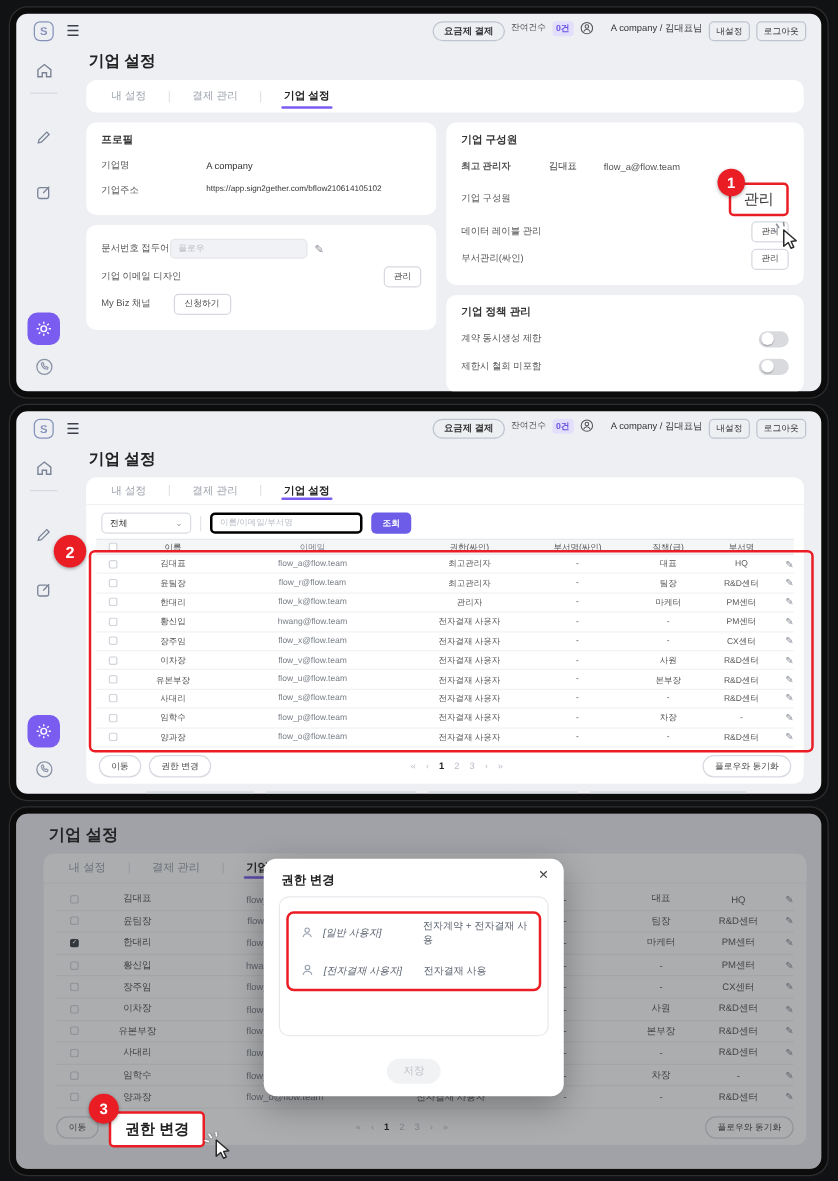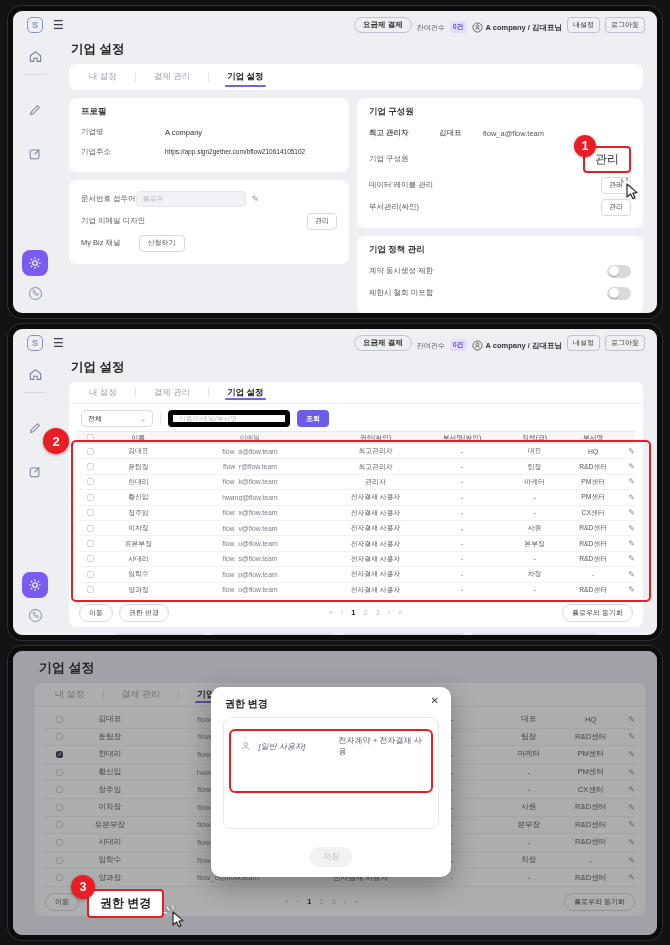--- a/index.html
+++ b/index.html
@@ -6,25 +6,25 @@
 html,body{width:670px;height:945px;}
 body{background:#111214;position:relative;overflow:hidden;}
 .panel{position:absolute;left:8px;width:654px;background:#edeff3;border:5px solid #0c0c0d;border-radius:14px;overflow:hidden;box-shadow:0 0 0 1px #2e2e30;}
 #panel1{top:6px;height:312px;}
 #panel2{top:324px;height:316px;}
 #panel3{top:646px;height:294px;background:#eceef2;}
 
 .topbar{height:24px;display:flex;align-items:center;padding:4px 12px 0 14px;gap:10px;}
 .logo{width:16px;height:16px;border:1.5px solid #8792bb;border-radius:5px;color:#8792bb;font-weight:bold;font-size:9px;display:flex;align-items:center;justify-content:center;background:#fff0;}
 .hamburger{font-size:12px;color:#3a3f4a;line-height:1;}
-.topbar-right{margin-left:auto;display:flex;align-items:flex-end;gap:5px;}
+.topbar-right{margin-left:auto;display:flex;align-items:flex-start;gap:5px;}
 .pill-btn{border:1px solid #bfc5d0;border-radius:10px;padding:2px 8px;font-size:7.5px;font-weight:bold;color:#333;background:transparent;}
 .remaining{font-size:7px;color:#555;}
 .badge{background:#e3defb;color:#6450e0;border-radius:3px;padding:1px 3px;font-size:7px;font-weight:bold;}
-.account{display:flex;align-items:center;gap:3px;font-size:7.5px;font-weight:bold;color:#333;}
+.account{display:flex;align-items:center;gap:14px;font-size:7.5px;font-weight:normal;color:#333;}
 .small-btn{border:1px solid #bfc5d0;border-radius:4px;padding:2px 5px;font-size:7px;color:#333;background:transparent;}
 
 .sidebar{position:absolute;left:0;top:24px;bottom:0;width:44px;display:flex;flex-direction:column;align-items:center;padding:14px 0 8px;}
 .side-icon{display:flex;align-items:center;justify-content:center;margin-bottom:4px;}
 .side-divider{width:22px;height:1px;background:#d7dae0;margin:6px 0 28px;}
 .side-gap{height:26px;}
 .gear-btn{width:26px;height:26px;background:#7b5cf0;border-radius:8px;display:flex;align-items:center;justify-content:center;margin-top:auto;}
 .phone-wrap{margin-top:10px;}
 
 .content{margin-left:44px;position:relative;}
@@ -63,21 +63,21 @@
 .cursor{position:absolute;z-index:10;width:24px;height:24px;}
 .cursor .sparks{stroke:#fff;filter:drop-shadow(0 0 1px rgba(0,0,0,.55));fill:none;}
 .cursor.dark .sparks{stroke:#8a8f99;filter:none;}
 
 .p2-card{background:#fff;border-radius:8px;margin:0 14px 0 12px;position:relative;padding-bottom:4px;}
 .p2-card .tabbar{border-bottom:1px solid #f0f1f4;border-radius:8px 8px 0 0;height:22px;}
 .filter-row{display:flex;align-items:center;gap:7px;margin:6px 12px 0;height:17px;}
 .select{width:72px;height:17px;border:1px solid #d9dce2;border-radius:4px;display:flex;align-items:center;padding:0 6px;font-size:7px;color:#333;background:#fff;}
 .select .chev{margin-left:auto;color:#999;font-size:7px;}
 .filter-sep{width:1px;height:12px;background:#e3e5e9;}
-.search-input{width:122px;height:17px;border:5px solid #000000;border-radius:4px;font-size:6.8px;color:#333;padding:0 6px;outline:none;background:#fff;}
+.search-input{width:122px;height:17px;border:2px solid #000000;border-radius:4px;font-size:6.8px;color:#333;padding:0 6px;outline:none;background:#fff;}
 .search-input::placeholder{color:#b9bec7;}
 .btn-search{background:#6c5ce7;color:#fff;border:none;border-radius:4px;height:17px;padding:0 9px;font-size:7px;font-weight:bold;}
 .table{margin:4px 8px 0;}
 .thead{display:flex;background:#f5f6f8;border-top:1px solid #e7e9ed;border-bottom:1px solid #e7e9ed;height:13px;align-items:center;color:#555;font-size:6.8px;}
 .trow{display:flex;height:15.4px;align-items:center;border-bottom:1px solid #f1f2f4;color:#555;font-size:6.8px;}
 .cell{text-align:center;overflow:hidden;white-space:nowrap;}
 .c-check{width:5%;display:flex;align-items:center;justify-content:center;}
 .c-name{width:12%;}
 .c-email{width:28%;color:#7b8089;}
 .c-perm{width:17%;}
@@ -645,20 +645,28 @@
     <div class="modal-box"></div>
     <div class="modal-red"></div>
     <div class="opt opt1">
       <svg width="10" height="10" viewBox="0 0 12 12" fill="none" stroke="#98a0b0" stroke-width="1.1">
           <circle cx="6" cy="3.6" r="2.2"></circle>
           <path d="M1.8 10.6c.5-2.3 2.2-3.4 4.2-3.4s3.7 1.1 4.2 3.4"></path>
         </svg>
       <span class="opt-name">[일반 사용자]</span>
       <span>전자계약 + 전자결재 사용</span>
     </div>
+    <div class="opt opt2">
+      <svg width="10" height="10" viewBox="0 0 12 12" fill="none" stroke="#98a0b0" stroke-width="1.1">
+          <circle cx="6" cy="3.6" r="2.2"></circle>
+          <path d="M1.8 10.6c.5-2.3 2.2-3.4 4.2-3.4s3.7 1.1 4.2 3.4"></path>
+        </svg>
+      <span class="opt-name">[전자결재 사용자]</span>
+      <span>전자결재 사용</span>
+    </div>
     <button class="modal-save">저장</button>
   </div>
   <div class="perm-annot">권한 변경</div>
   <div class="step step-abs step3">3</div>
   <div class="cursor c3">
     <svg width="24" height="24" viewBox="0 0 24 24">
         <g class="sparks" stroke-width="1.3" stroke-linecap="round">
           <path d="M6 5 L4.2 2.4"></path>
           <path d="M10.2 3.6 L9.8 1"></path>
           <path d="M3.6 8.2 L1 7.4"></path>

